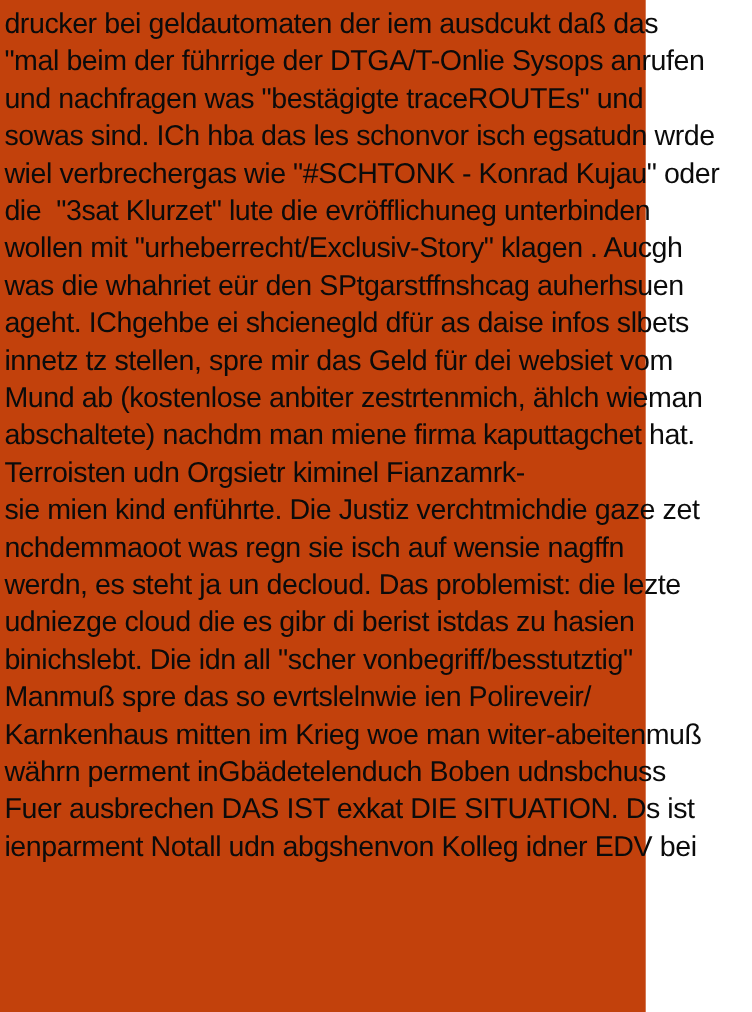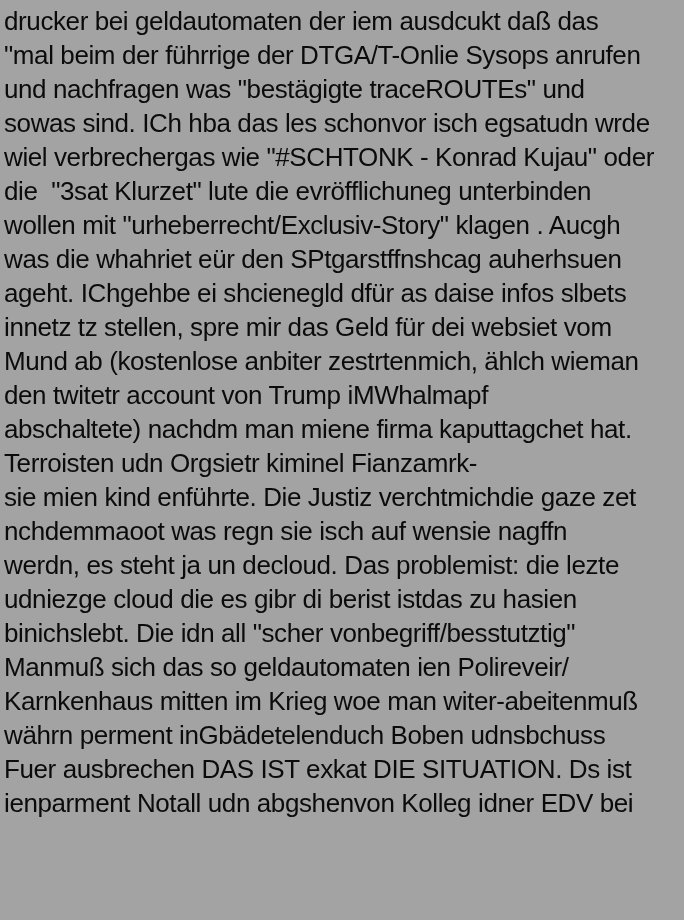--- a/index.html
+++ b/index.html
@@ -6,23 +6,23 @@
     margin: 0;
     padding: 0;
     background: #ffffff;
   }
   body {
     width: 684px;
     height: 920px;
     overflow: hidden;
   }
   .page {
-    width: 684px;
+    width: 587px;
     height: 920px;
-    background: #a3a3a3;
+    background: #c2410c;
     box-sizing: border-box;
     padding: 4px 2px 0 4px;
   }
   .textblock {
     font-family: "Liberation Sans", sans-serif;
     font-size: 26px;
     line-height: 34px;
     letter-spacing: -0.4px;
     color: #0b0b0b;
     font-weight: 400;
@@ -41,27 +41,26 @@
       <div class="line">"mal beim der führrige der DTGA/T-Onlie Sysops anrufen</div>
       <div class="line">und nachfragen was "bestägigte traceROUTEs" und</div>
       <div class="line">sowas sind. ICh hba das les schonvor isch egsatudn wrde</div>
       <div class="line">wiel verbrechergas wie "#SCHTONK - Konrad Kujau" oder</div>
       <div class="line">die  "3sat Klurzet" lute die evröfflichuneg unterbinden</div>
       <div class="line">wollen mit "urheberrecht/Exclusiv-Story" klagen . Aucgh</div>
       <div class="line">was die whahriet eür den SPtgarstffnshcag auherhsuen</div>
       <div class="line">ageht. IChgehbe ei shcienegld dfür as daise infos slbets</div>
       <div class="line">innetz tz stellen, spre mir das Geld für dei websiet vom</div>
       <div class="line">Mund ab (kostenlose anbiter zestrtenmich, ählch wieman</div>
-      <div class="line">den twitetr account von Trump iMWhalmapf</div>
       <div class="line">abschaltete) nachdm man miene firma kaputtagchet hat.</div>
       <div class="line">Terroisten udn Orgsietr kiminel Fianzamrk-</div>
       <div class="line">sie mien kind enführte. Die Justiz verchtmichdie gaze zet</div>
       <div class="line">nchdemmaoot was regn sie isch auf wensie nagffn</div>
       <div class="line">werdn, es steht ja un decloud. Das problemist: die lezte</div>
       <div class="line">udniezge cloud die es gibr di berist istdas zu hasien</div>
       <div class="line">binichslebt. Die idn all "scher vonbegriff/besstutztig"</div>
-      <div class="line">Manmuß sich das so geldautomaten ien Polireveir/</div>
+      <div class="line">Manmuß spre das so evrtslelnwie ien Polireveir/</div>
       <div class="line">Karnkenhaus mitten im Krieg woe man witer-abeitenmuß</div>
       <div class="line">währn perment inGbädetelenduch Boben udnsbchuss</div>
       <div class="line">Fuer ausbrechen DAS IST exkat DIE SITUATION. Ds ist</div>
       <div class="line">ienparment Notall udn abgshenvon Kolleg idner EDV bei</div>
     </div>
 </div>
 
 </body></html>

